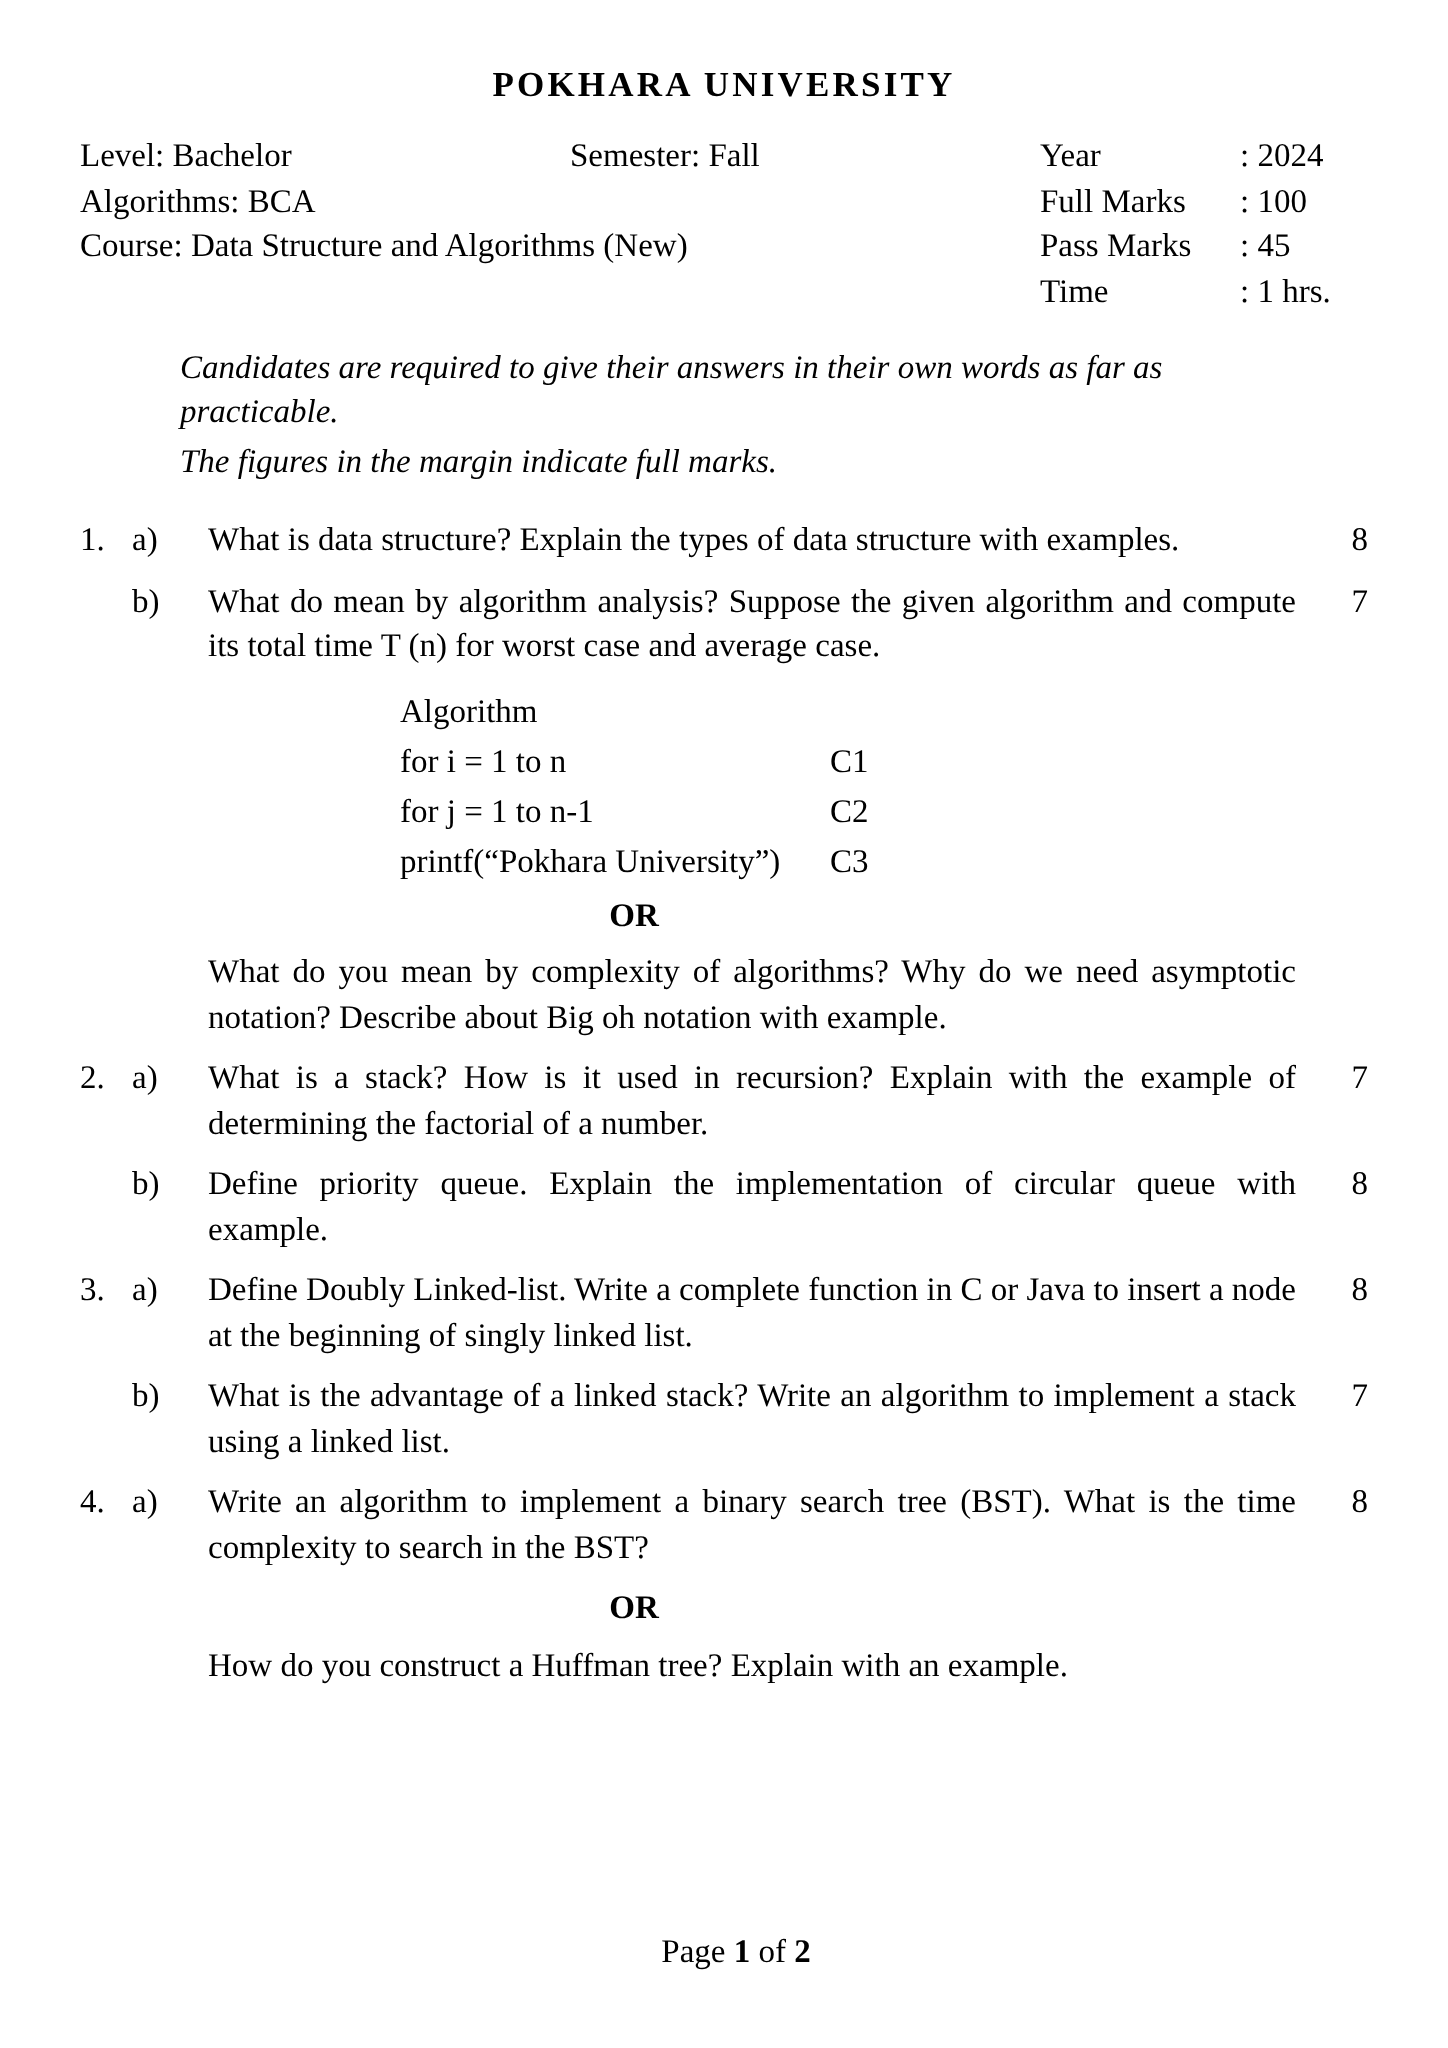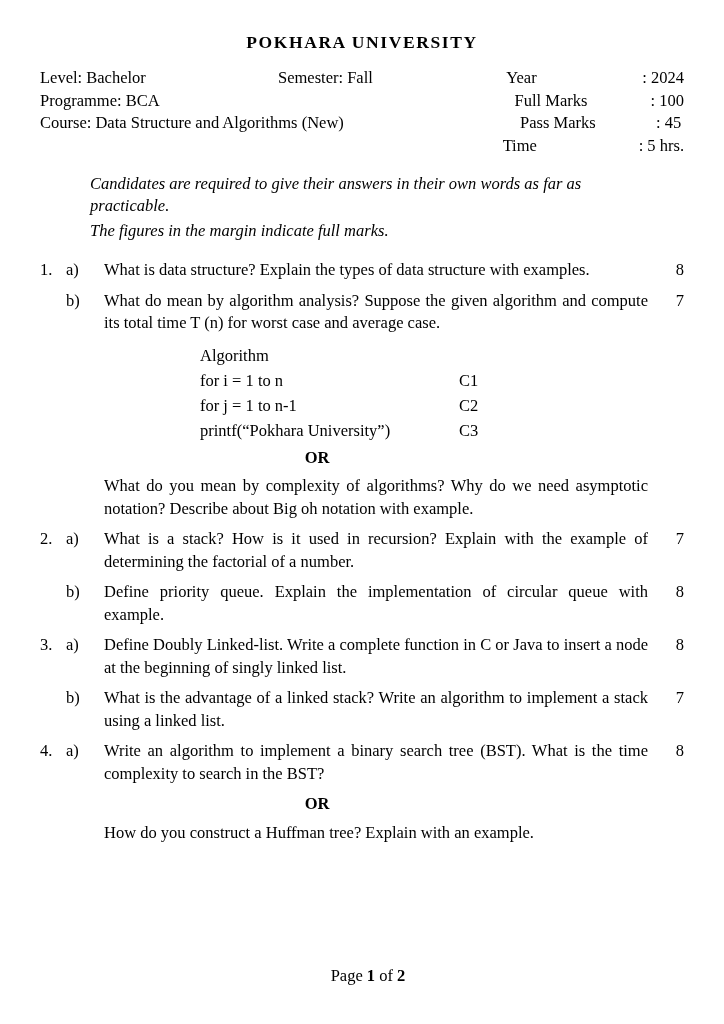--- a/index.html
+++ b/index.html
@@ -39,21 +39,20 @@
     white-space: nowrap;
   }
   .meta-left {
     width: 245px;
   }
   .meta-mid {
     width: 235px;
   }
   .meta-right {
     display: flex;
-    gap: 36px;
   }
   .meta-right .lbl {
     display: inline-block;
     width: 100px;
   }
   .instructions {
     margin: 16px 0 0 50px;
     font-size: 16.5px;
     line-height: 22px;
     font-style: italic;
@@ -100,21 +99,20 @@
     flex: 0 0 22px;
     text-align: right;
   }
   .algo-table {
     margin: 8px 0 4px 0;
     padding-left: 160px;
   }
   .algo-row {
     display: flex;
     line-height: 25px;
-    gap: 44px;
   }
   .algo-c1 {
     width: 215px;
     flex: 0 0 215px;
   }
   .algo-c2 {
     flex: 1 1 auto;
   }
   .or-line {
     text-align: center;
@@ -148,39 +146,39 @@
   <div class="meta">
     <div class="meta-row">
       <span class="meta-left">Level: Bachelor</span>
       <span class="meta-mid">Semester: Fall</span>
       <span class="meta-right">
         <span class="lbl">Year</span>
         <span>: 2024</span>
       </span>
     </div>
     <div class="meta-row">
-      <span class="meta-left">Programme: BCA</span>
+      <span class="meta-left">Algorithms: BCA</span>
       <span class="meta-mid"></span>
       <span class="meta-right">
         <span class="lbl">Full Marks</span>
         <span>: 100</span>
       </span>
     </div>
     <div class="meta-row">
       <span class="meta-left" style="width:480px">Course: Data Structure and Algorithms (New)</span>
       <span class="meta-right">
         <span class="lbl">Pass Marks</span>
         <span>: 45</span>
       </span>
     </div>
     <div class="meta-row">
       <span class="meta-left" style="width:480px"></span>
       <span class="meta-right">
         <span class="lbl">Time</span>
-        <span>: 5 hrs.</span>
+        <span>: 1 hrs.</span>
       </span>
     </div>
   </div>
 
   <div class="instructions">
     <div class="instr-line ital">Candidates are required to give their answers in their own words as far as practicable.</div>
     <div class="instr-spacer"></div>
     <div class="instr-line ital">The figures in the margin indicate full marks.</div>
     <div class="instr-spacer"></div>
   </div>

